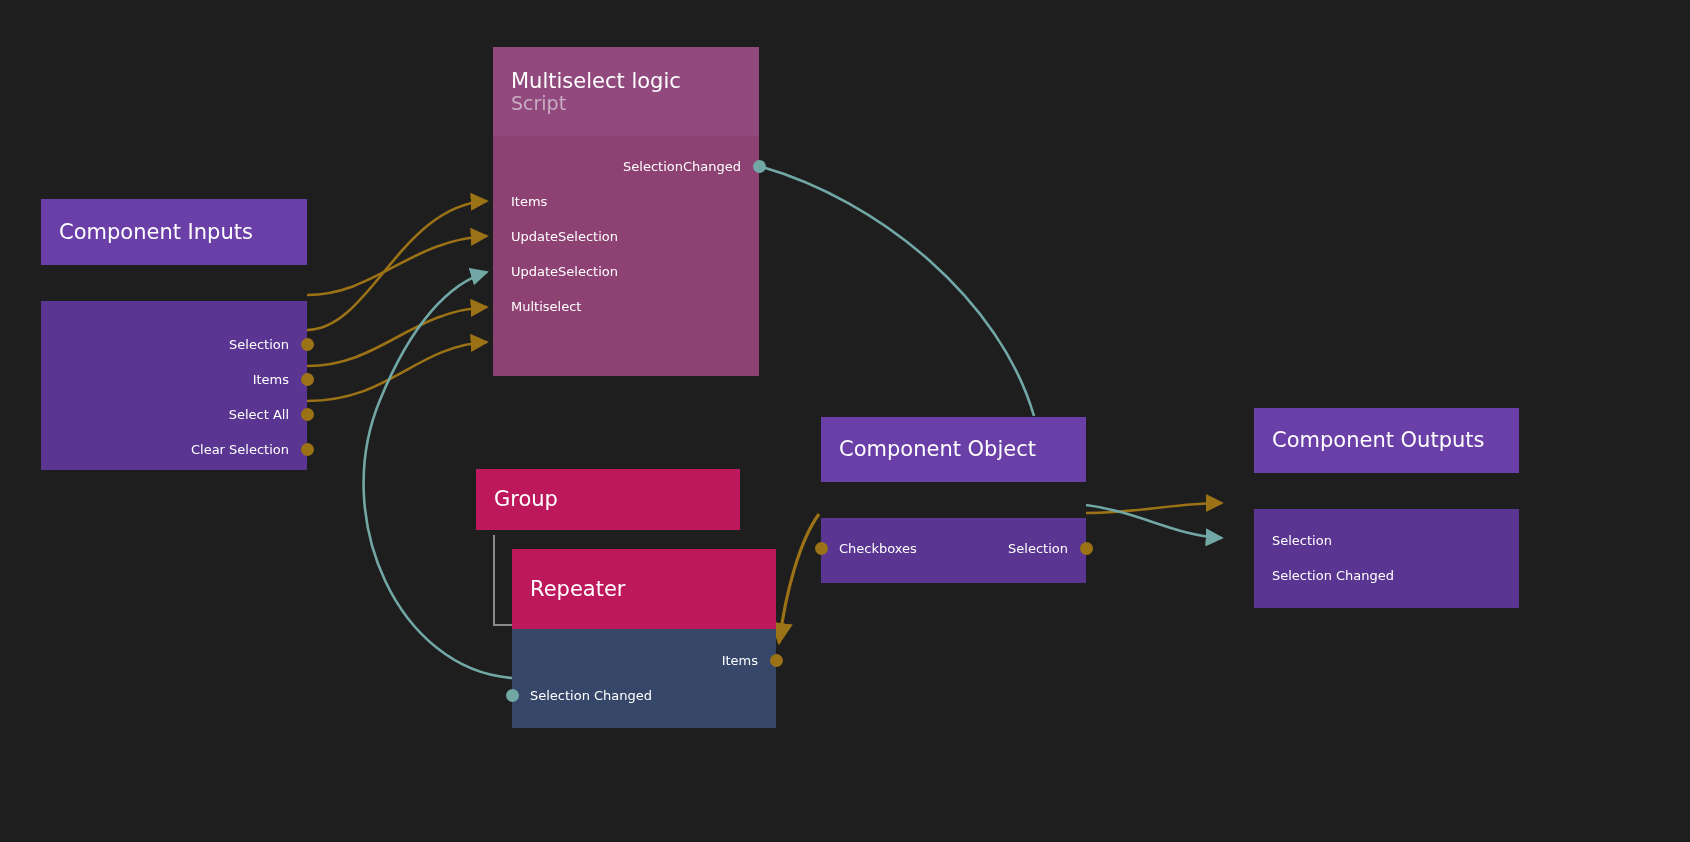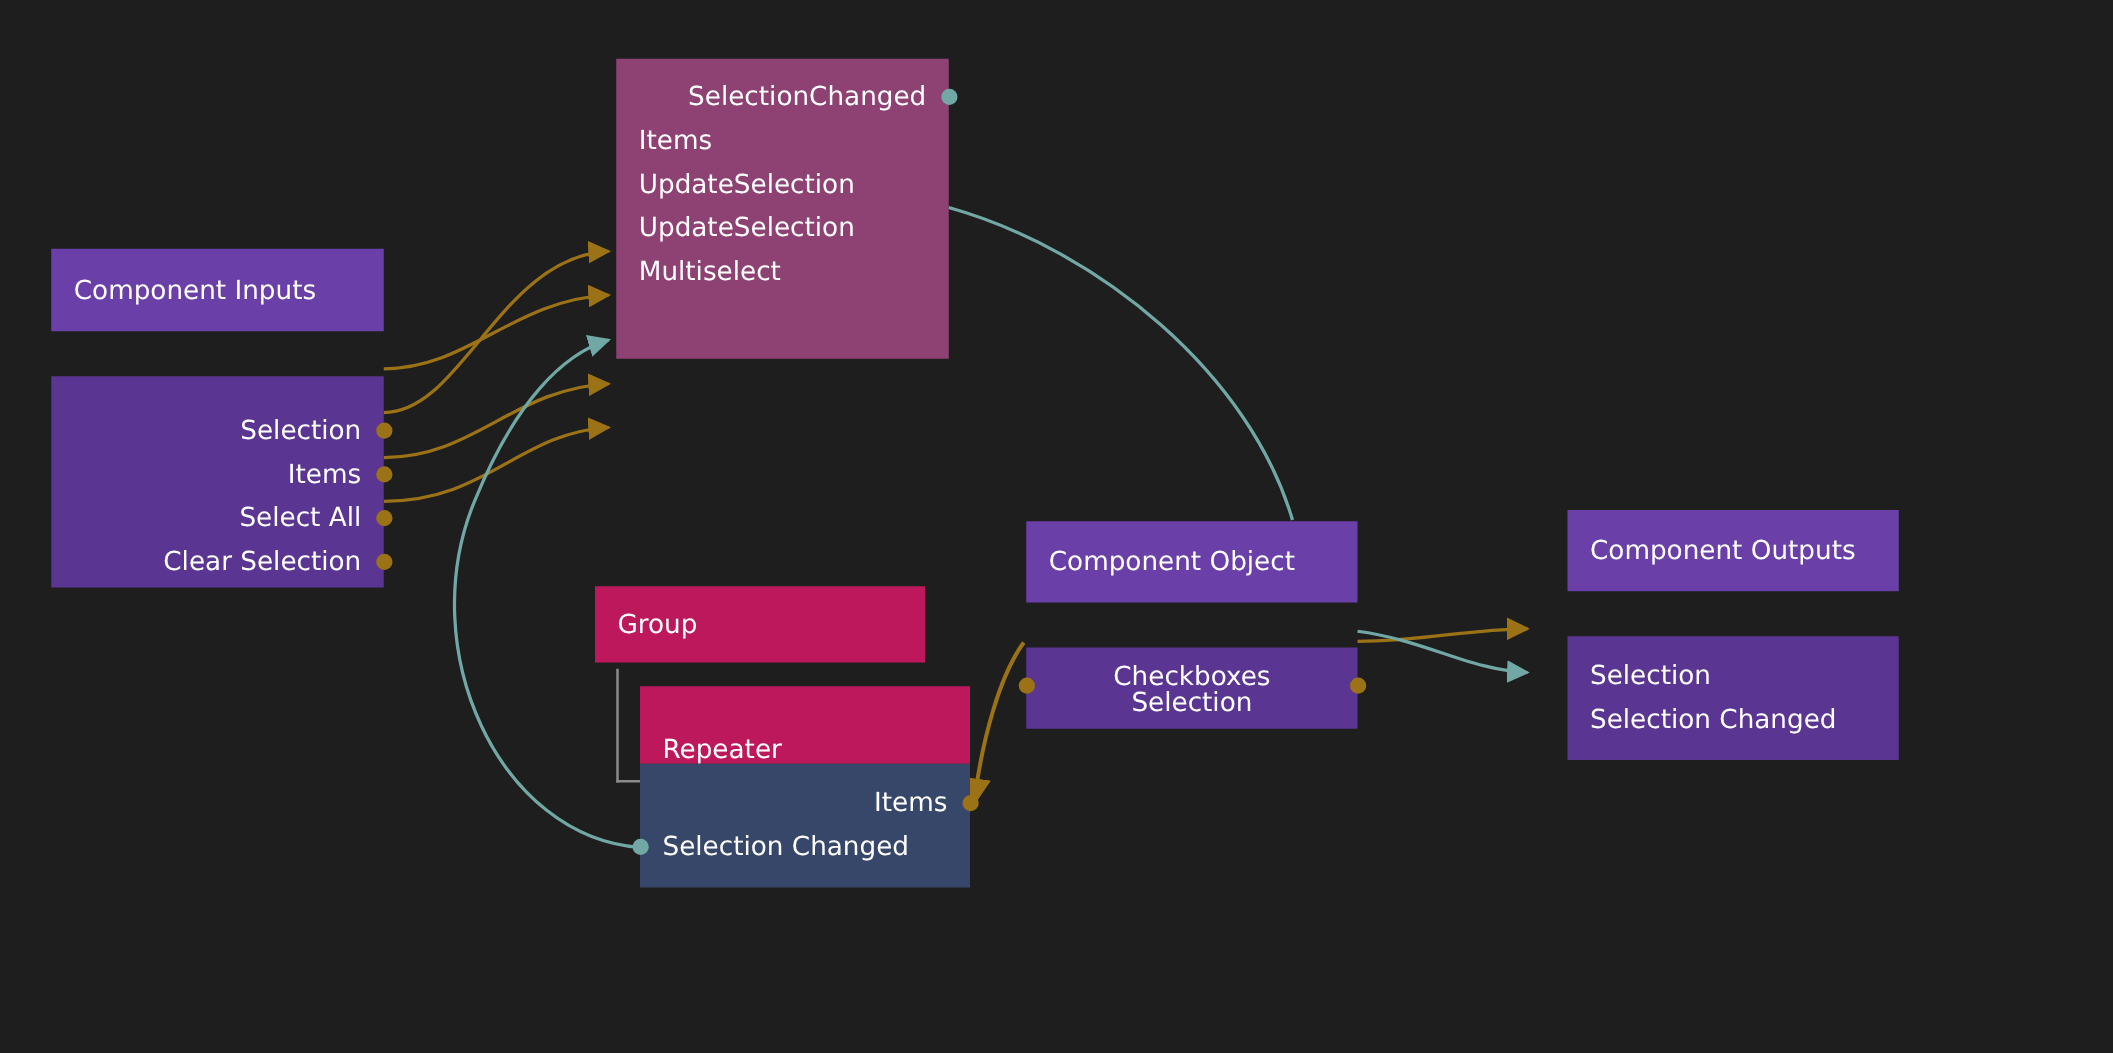--- a/index.html
+++ b/index.html
@@ -60,37 +60,36 @@
   }
   .port-row {
     position: relative;
     height: 35px;
     display: flex;
     align-items: center;
     box-sizing: border-box;
   }
   .port-label {
     color: #ffffff;
-    font-size: 21px;
+    font-size: 13px;
     white-space: nowrap;
     line-height: 1;
   }
   .port-row.out {
     justify-content: flex-end;
     padding-right: 18px;
   }
   .port-row.in {
     justify-content: flex-start;
     padding-left: 18px;
   }
   .port-row.both {
     justify-content: space-between;
     padding-left: 18px;
     padding-right: 18px;
-    flex-direction: column;
   }
   .dot {
     position: absolute;
     width: 13px;
     height: 13px;
     border-radius: 50%;
     top: 50%;
     margin-top: -6.5px;
     z-index: 3;
   }
@@ -169,20 +168,24 @@
         <span class="dot right" style="background:#9c7216;"></span>
       </div>
       <div class="port-row out">
         <span class="port-label">Clear Selection</span>
         <span class="dot right" style="background:#9c7216;"></span>
       </div>
     </div>
   </div>
 
   <div class="node n-magenta" style="left:493px; top:47px; width:266px;">
+    <div class="node-header" style="height:89px;">
+      <div class="node-title">Multiselect logic</div>
+      <div class="node-subtitle">Script</div>
+    </div>
     <div class="node-body" style="height:240px; padding-top:13px;">
       <div class="port-row out">
         <span class="port-label">SelectionChanged</span>
         <span class="dot right" style="background:#71a8a5;"></span>
       </div>
       <div class="port-row in">
         <span class="port-label">Items</span>
       </div>
       <div class="port-row in">
         <span class="port-label">UpdateSelection</span>
@@ -198,21 +201,21 @@
 
   <div class="node n-slate" style="left:476px; top:469px; width:264px;">
     <div class="node-header" style="height:61px;">
       <div class="node-title">Group</div>
     </div>
   </div>
 
   <div class="group-bracket" style="left:493px; top:535px; width:22px; height:91px;"></div>
 
   <div class="node n-slate" style="left:512px; top:549px; width:264px;">
-    <div class="node-header" style="height:62px;justify-content:flex-end;">
+    <div class="node-header" style="height:80px;">
       <div class="node-title">Repeater</div>
     </div>
     <div class="node-body" style="height:99px; padding-top:14px;">
       <div class="port-row out">
         <span class="port-label">Items</span>
         <span class="dot right" style="background:#9c7216;"></span>
       </div>
       <div class="port-row in">
         <span class="port-label">Selection Changed</span>
         <span class="dot left" style="background:#71a8a5;"></span>

